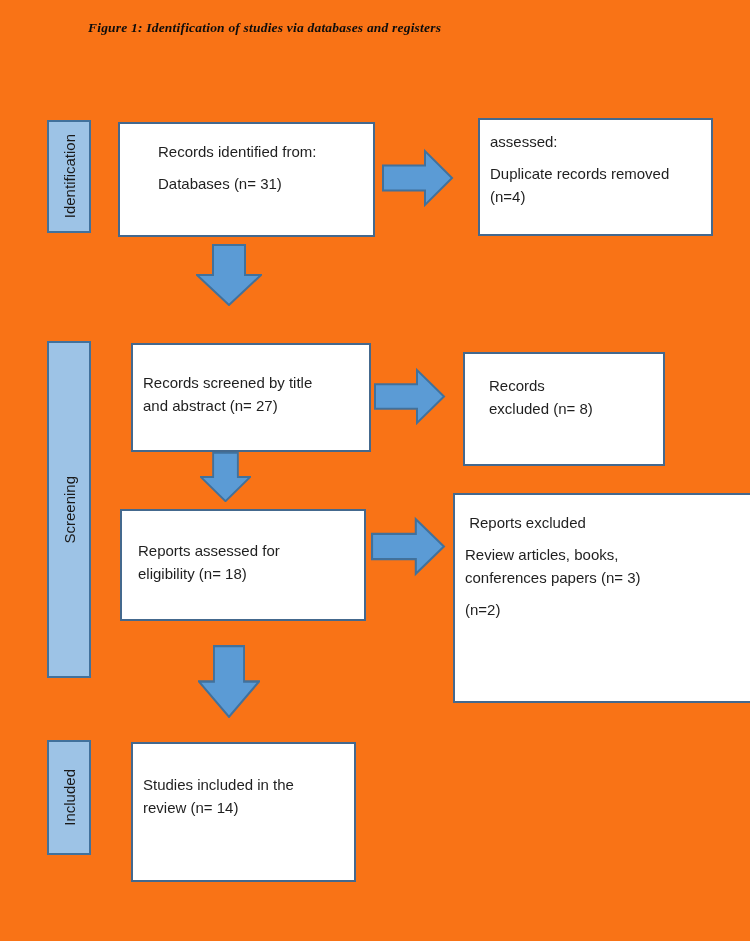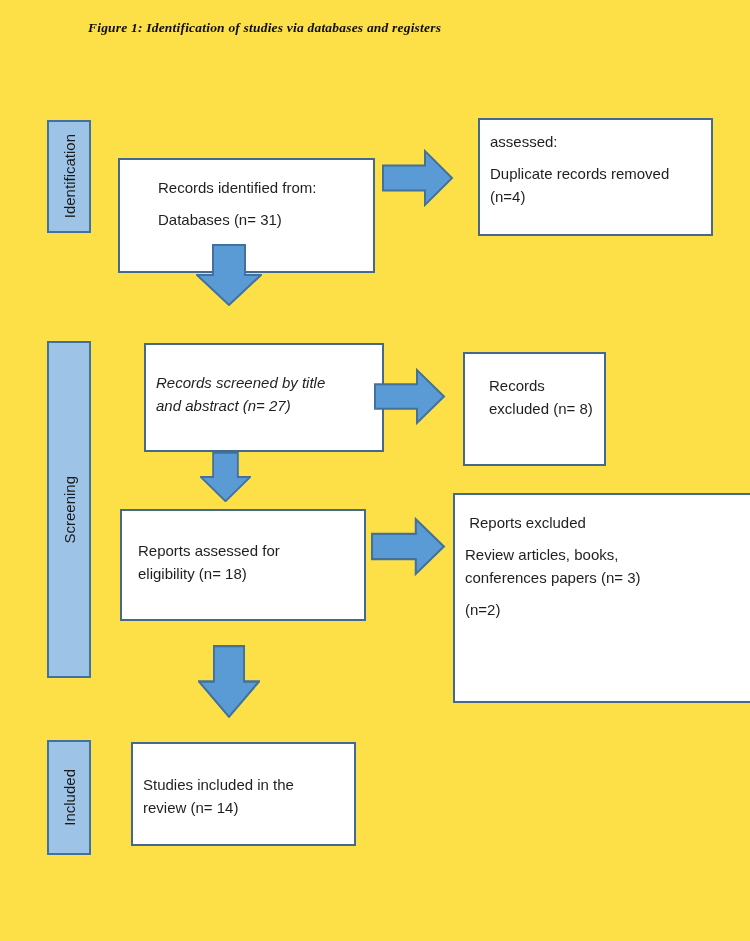--- a/index.html
+++ b/index.html
@@ -1,38 +1,38 @@
 <!DOCTYPE html>
 <html><head>
 <meta charset="utf-8">
 <style>
   html,body{margin:0;padding:0;background:#ffffff;}
-  #page{position:relative;width:750px;height:941px;background:#fde047;overflow:hidden;
+  #page{position:relative;width:750px;height:941px;background:#f97316;overflow:hidden;
         font-family:"Liberation Sans",sans-serif;color:#1f1f1f;}
   .title{position:absolute;left:88px;top:20px;font-family:"Liberation Serif",serif;
          font-weight:bold;font-style:italic;font-size:13.5px;color:#0d0d0d;letter-spacing:.2px;}
   .sidebar{position:absolute;width:44px;background:#9DC3E6;border:2px solid #41719C;
            box-sizing:border-box;display:flex;align-items:center;justify-content:center;}
   .sidebar .vtext{writing-mode:vertical-rl;transform:rotate(180deg);font-size:15px;color:#1a1a1a;}
   .fbox{position:absolute;background:#ffffff;border:2px solid #44698E;box-sizing:border-box;
         font-size:15px;line-height:23px;}
   .fbox .para{margin:0 0 9px 0;}
   .fbox .line{white-space:pre;}
   .arrow{position:absolute;line-height:0;}
   #sb-ident{left:47px;top:120px;height:113px;}
   #sb-screen{left:47px;top:341px;height:337px;}
   #sb-incl{left:47px;top:740px;height:115px;}
-  #b1 {left:118px;top:122px;width:257px;height:115px;padding:16px 21px 0 38px;margin-top:36px;}
+  #b1 {left:118px;top:122px;width:257px;height:115px;padding:16px 21px 0 38px;}
   #b1 .para{margin-bottom:9px;}
   #b1r{left:478px;top:118px;width:235px;height:118px;padding:10px 4px 0 10px;}
-  #b2 {left:144px;top:343px;width:240px;height:109px;padding:26px 4px 0 10px;font-style:italic;}
-  #b2r{left:463px;top:352px;width:143px;height:114px;padding:20px 4px 0 24px;}
+  #b2 {left:131px;top:343px;width:240px;height:109px;padding:26px 4px 0 10px;}
+  #b2r{left:463px;top:352px;width:202px;height:114px;padding:20px 4px 0 24px;}
   #b3 {left:120px;top:509px;width:246px;height:112px;padding:28px 4px 0 16px;}
   #b3r{left:453px;top:493px;width:312px;height:210px;padding:16px 4px 0 10px;}
-  #b4 {left:131px;top:742px;width:225px;height:104px;padding:29px 4px 0 10px;}
+  #b4 {left:131px;top:742px;width:225px;height:140px;padding:29px 4px 0 10px;}
   #ar1{left:382px;top:148px;}
   #ad1{left:196px;top:244px;}
   #ar2{left:374px;top:367px;}
   #ad2{left:200px;top:452px;}
   #ar3{left:371px;top:516px;}
   #ad3{left:198px;top:645px;}
 </style>
 </head>
 <body>
 

